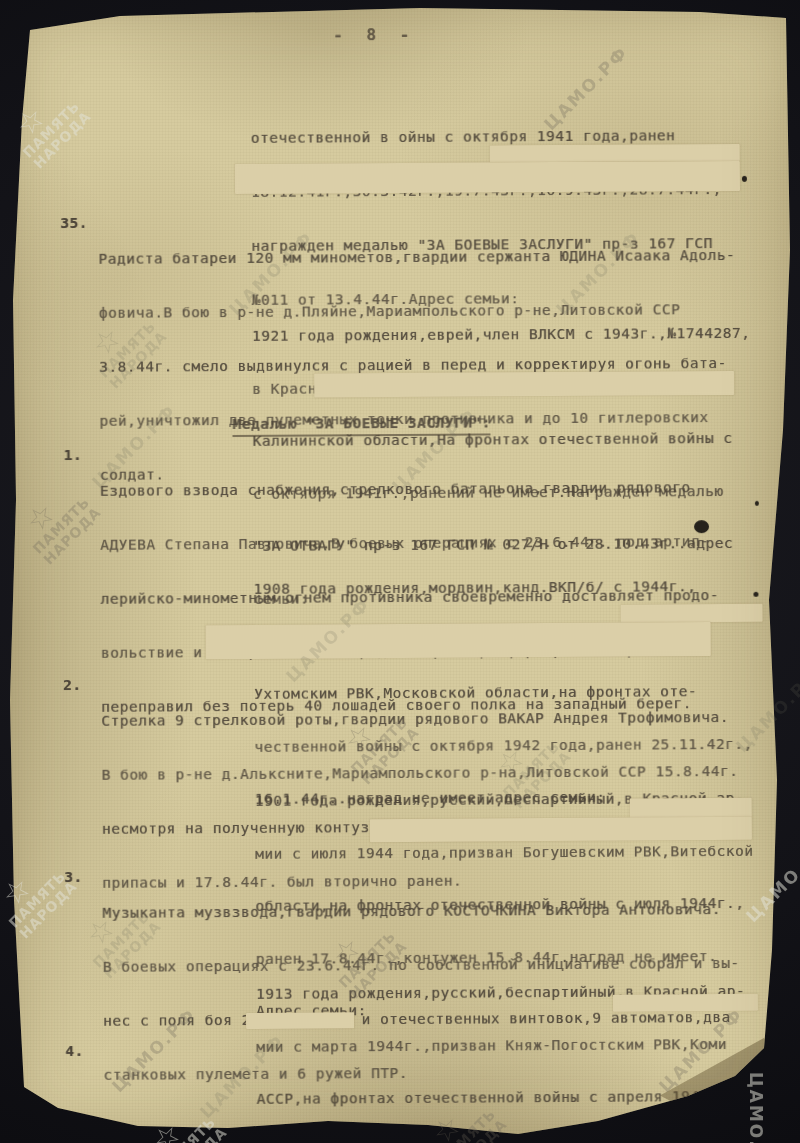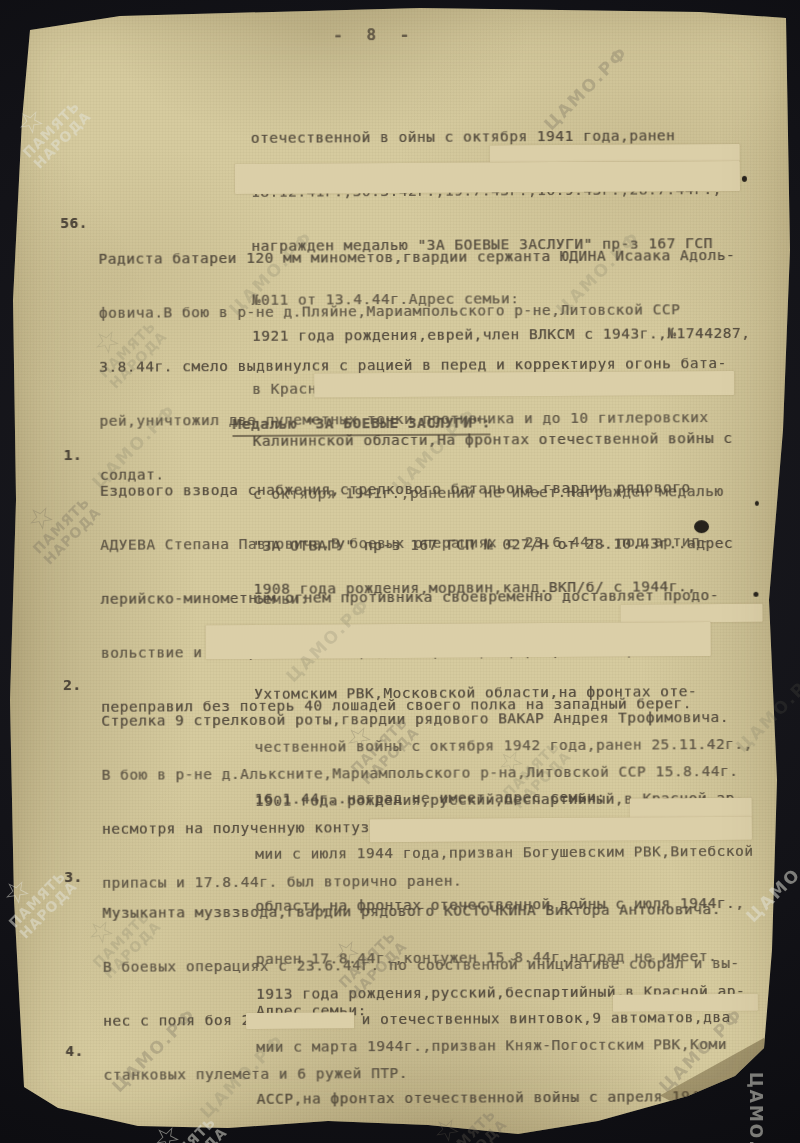--- a/index.html
+++ b/index.html
@@ -63,21 +63,21 @@
 
       <div class="typ pagenum" style="left:336px;top:26px;">- 8 -</div>
 
       <div class="typ" style="left:253px;top:92px;">
         <div class="ln">отечественной в ойны с октября 1941 года,ранен</div>
         <div class="ln">18.12.41г.,30.3.42г.,19.7.43г.,16.9.43г.,28.7.44г.,</div>
         <div class="ln">награжден медалью "ЗА БОЕВЫЕ ЗАСЛУГИ" пр-з 167 ГСП</div>
         <div class="ln">№011 от 13.4.44г.Адрес семьи:</div>
       </div>
 
-      <div class="typ num" style="left:62px;top:212px;">56.</div>
+      <div class="typ num" style="left:62px;top:212px;">35.</div>
       <div class="typ" style="left:100px;top:212px;">
         <div class="ln">Радиста батареи 120 мм минометов,гвардии сержанта ЮДИНА Исаака Адоль-</div>
         <div class="ln">фовича.В бою в р-не д.Пляйне,Мариампольского р-не,Литовской ССР</div>
         <div class="ln">3.8.44г. смело выдвинулся с рацией в перед и корректируя огонь бата-</div>
         <div class="ln">рей,уничтожил две пулеметных точки противника и до 10 гитлеровских</div>
         <div class="ln">солдат.</div>
       </div>
 
       <div class="typ bio" style="left:253px;top:292px;">
         <div class="ln">1921 года рождения,еврей,член ВЛКСМ с 1943г.,№1744287,</div>

